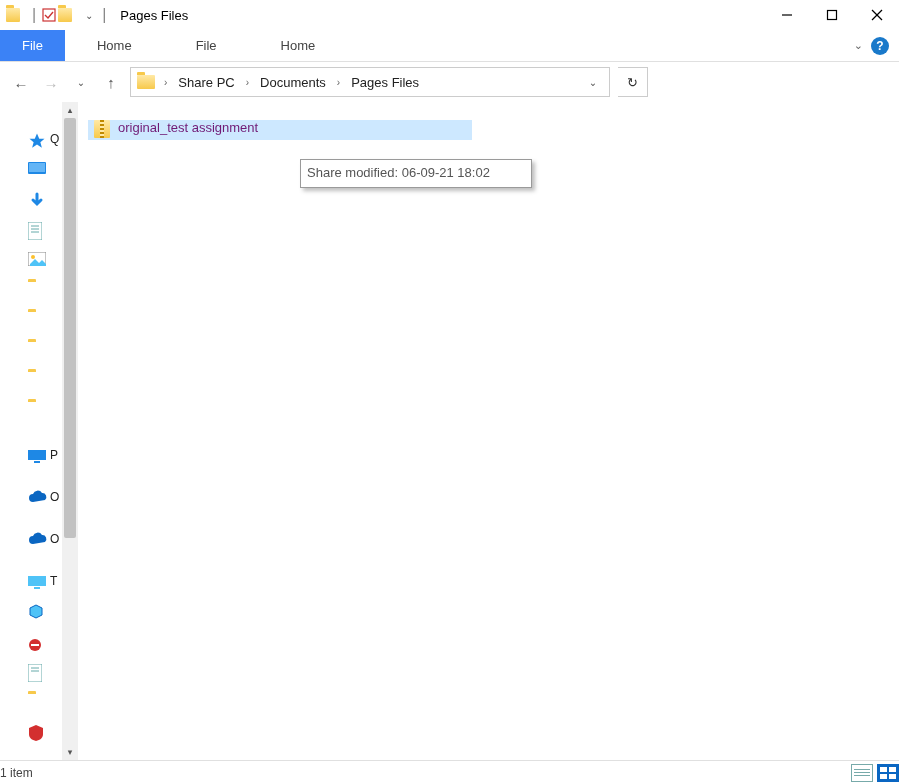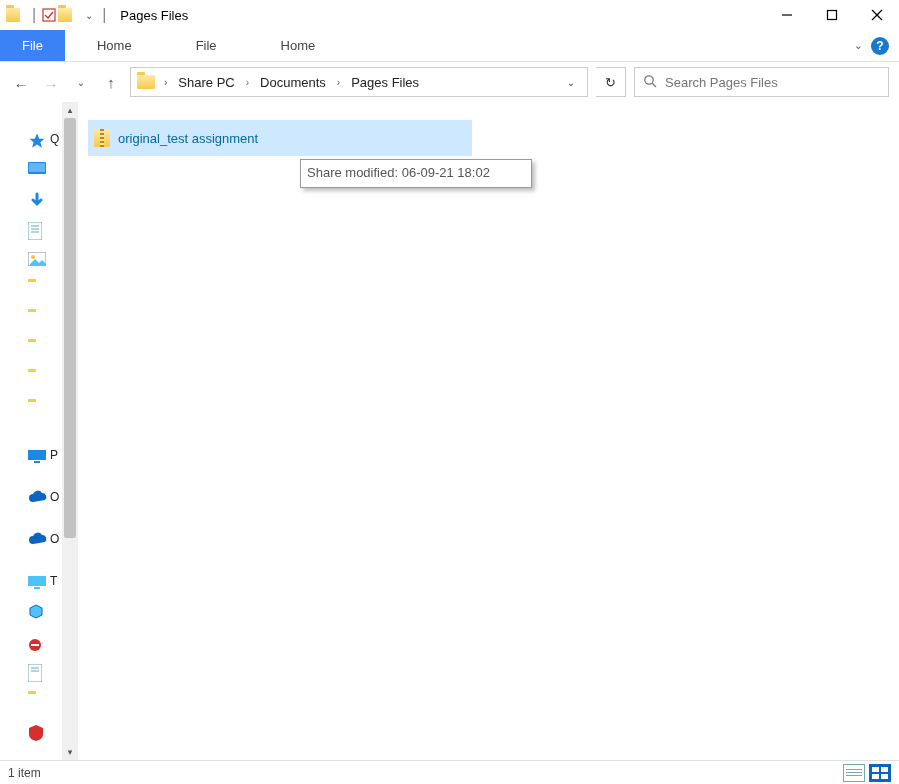--- a/index.html
+++ b/index.html
@@ -45,29 +45,29 @@
   .sb-thumb { position:absolute; left:2px; width:12px; background:#c2c2c2; border-radius:2px; }
   .sb-arrow { position:absolute; left:0; width:16px; height:16px; display:flex; align-items:center; justify-content:center; font-size:9px; color:#555; }
   .tree { position:absolute; left:28px; top:30px; display:flex; flex-direction:column; gap:14px; }
   .tree-item { width:18px; height:16px; position:relative; }
   .tree-item.star svg { width:18px; height:18px; }
   .folder-mini { width:18px; height:14px; background:linear-gradient(#ffe9a6,#f7c94b); border-radius:1px; position:relative; }
   .folder-mini::before { content:""; position:absolute; top:-3px; left:0; width:8px; height:3px; background:#f7c94b; border-radius:1px 1px 0 0; }
   .tree-label { position:absolute; left:22px; top:0; font-size:12px; color:#222; white-space:nowrap; }
 
   .content { flex:1; position:relative; padding-top:18px; padding-left:6px; }
-  .file-row { width:384px; height:36px; background:#cde8ff; display:flex; align-items:center; gap:8px; padding-left:6px; font-size:13px; color:#0369a1; }
+  .file-row { width:384px; height:20px; background:#cde8ff; display:flex; align-items:flex-start; gap:8px; padding-left:6px; font-size:13px; color:#701a75; }
   .zip-ico { width:16px; height:18px; background:linear-gradient(#ffe9a6,#f7c94b); border-radius:1px; position:relative; }
   .zip-ico::after { content:""; position:absolute; left:6px; top:0; width:4px; height:100%; background:repeating-linear-gradient(#c08a00 0 2px, #ffe9a6 2px 4px); }
 
   .tooltip { position:absolute; left:300px; top:159px; width:232px; border:1px solid #9a9a9a; background:#fff; box-shadow:3px 3px 4px rgba(0,0,0,.25); padding:4px 6px; font-size:13px; color:#555; line-height:1.45; }
   .tooltip .highlight { border:2px solid #c33; padding:0 2px; color:#555; }
 
   
-  .status-bar { position:absolute; bottom:0; left:0; right:0; height:24px; border-top:1px solid #e0e0e0; display:flex; align-items:center; padding:0 8px; font-size:12px; color:#444; background:#fff; }
+  .status-bar { position:absolute; bottom:0; left:0; right:0; height:24px; border-top:1px solid #e0e0e0; display:flex; align-items:center; padding:0 0; font-size:12px; color:#444; background:#fff; }
   .status-right { margin-left:auto; display:flex; gap:4px; }
 </style>
 </head>
 <body>
 
 <div class="title-bar">
   <span class="ico">
     <span class="addr-folder-ico"></span>
   </span>
   <span class="divider">|</span>
@@ -127,29 +127,20 @@
     <span class="chev">›</span>
     <span class="seg">Documents</span>
     <span class="chev">›</span>
     <span class="seg">Pages Files</span>
     <div class="addr-end">
       <span class="addr-drop">⌄</span>
     </div>
   </div>
   <div class="refresh-box">↻</div>
 
-  <div class="search-box">
-    <span class="search-ico">
-      <svg width="14" height="14" viewBox="0 0 14 14">
-          <circle cx="6" cy="6" r="4.2" fill="none" stroke="#777" stroke-width="1.3"></circle>
-          <line x1="9.2" y1="9.2" x2="13" y2="13" stroke="#777" stroke-width="1.3"></line>
-        </svg>
-    </span>
-    <input placeholder="Search Pages Files" style="">
-  </div>
 </div>
 
 <div class="main">
 
   <div class="sidebar">
     <div class="sidebar-track">
       <div class="sb-arrow" style="top:0">▴</div>
       <div class="sb-thumb" style="top:16px; height:420px"></div>
       <div class="sb-arrow" style="bottom:0">▾</div>
     </div>

